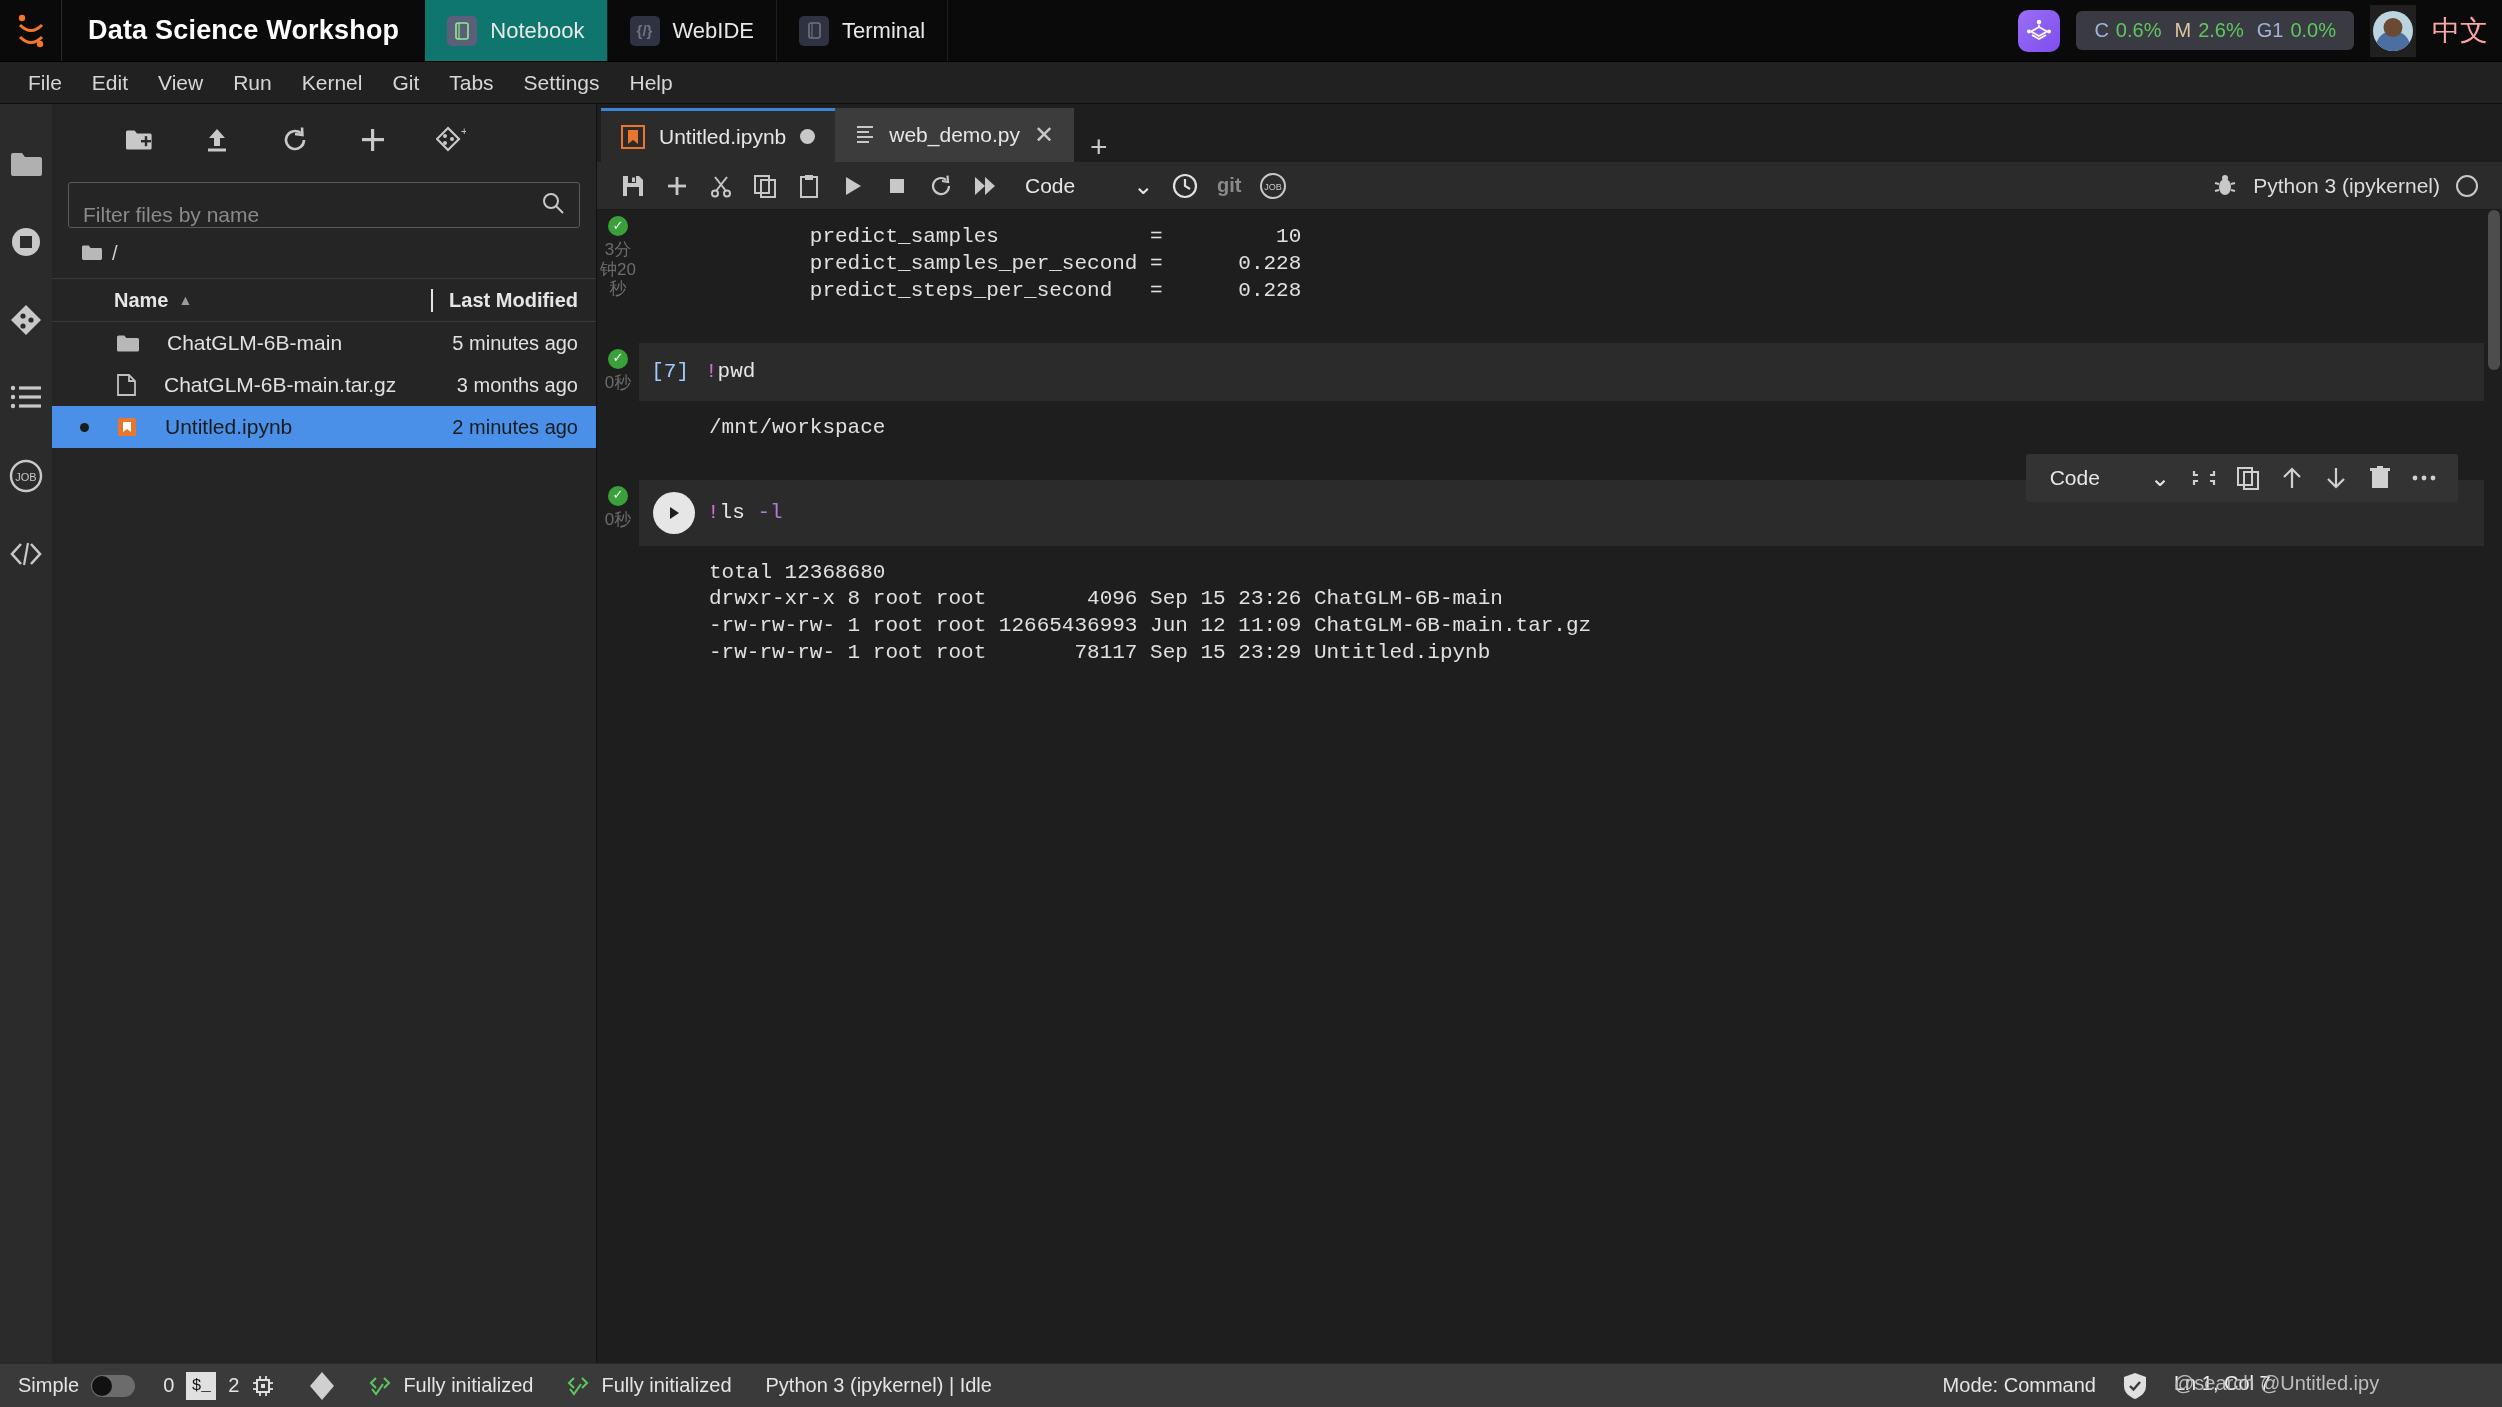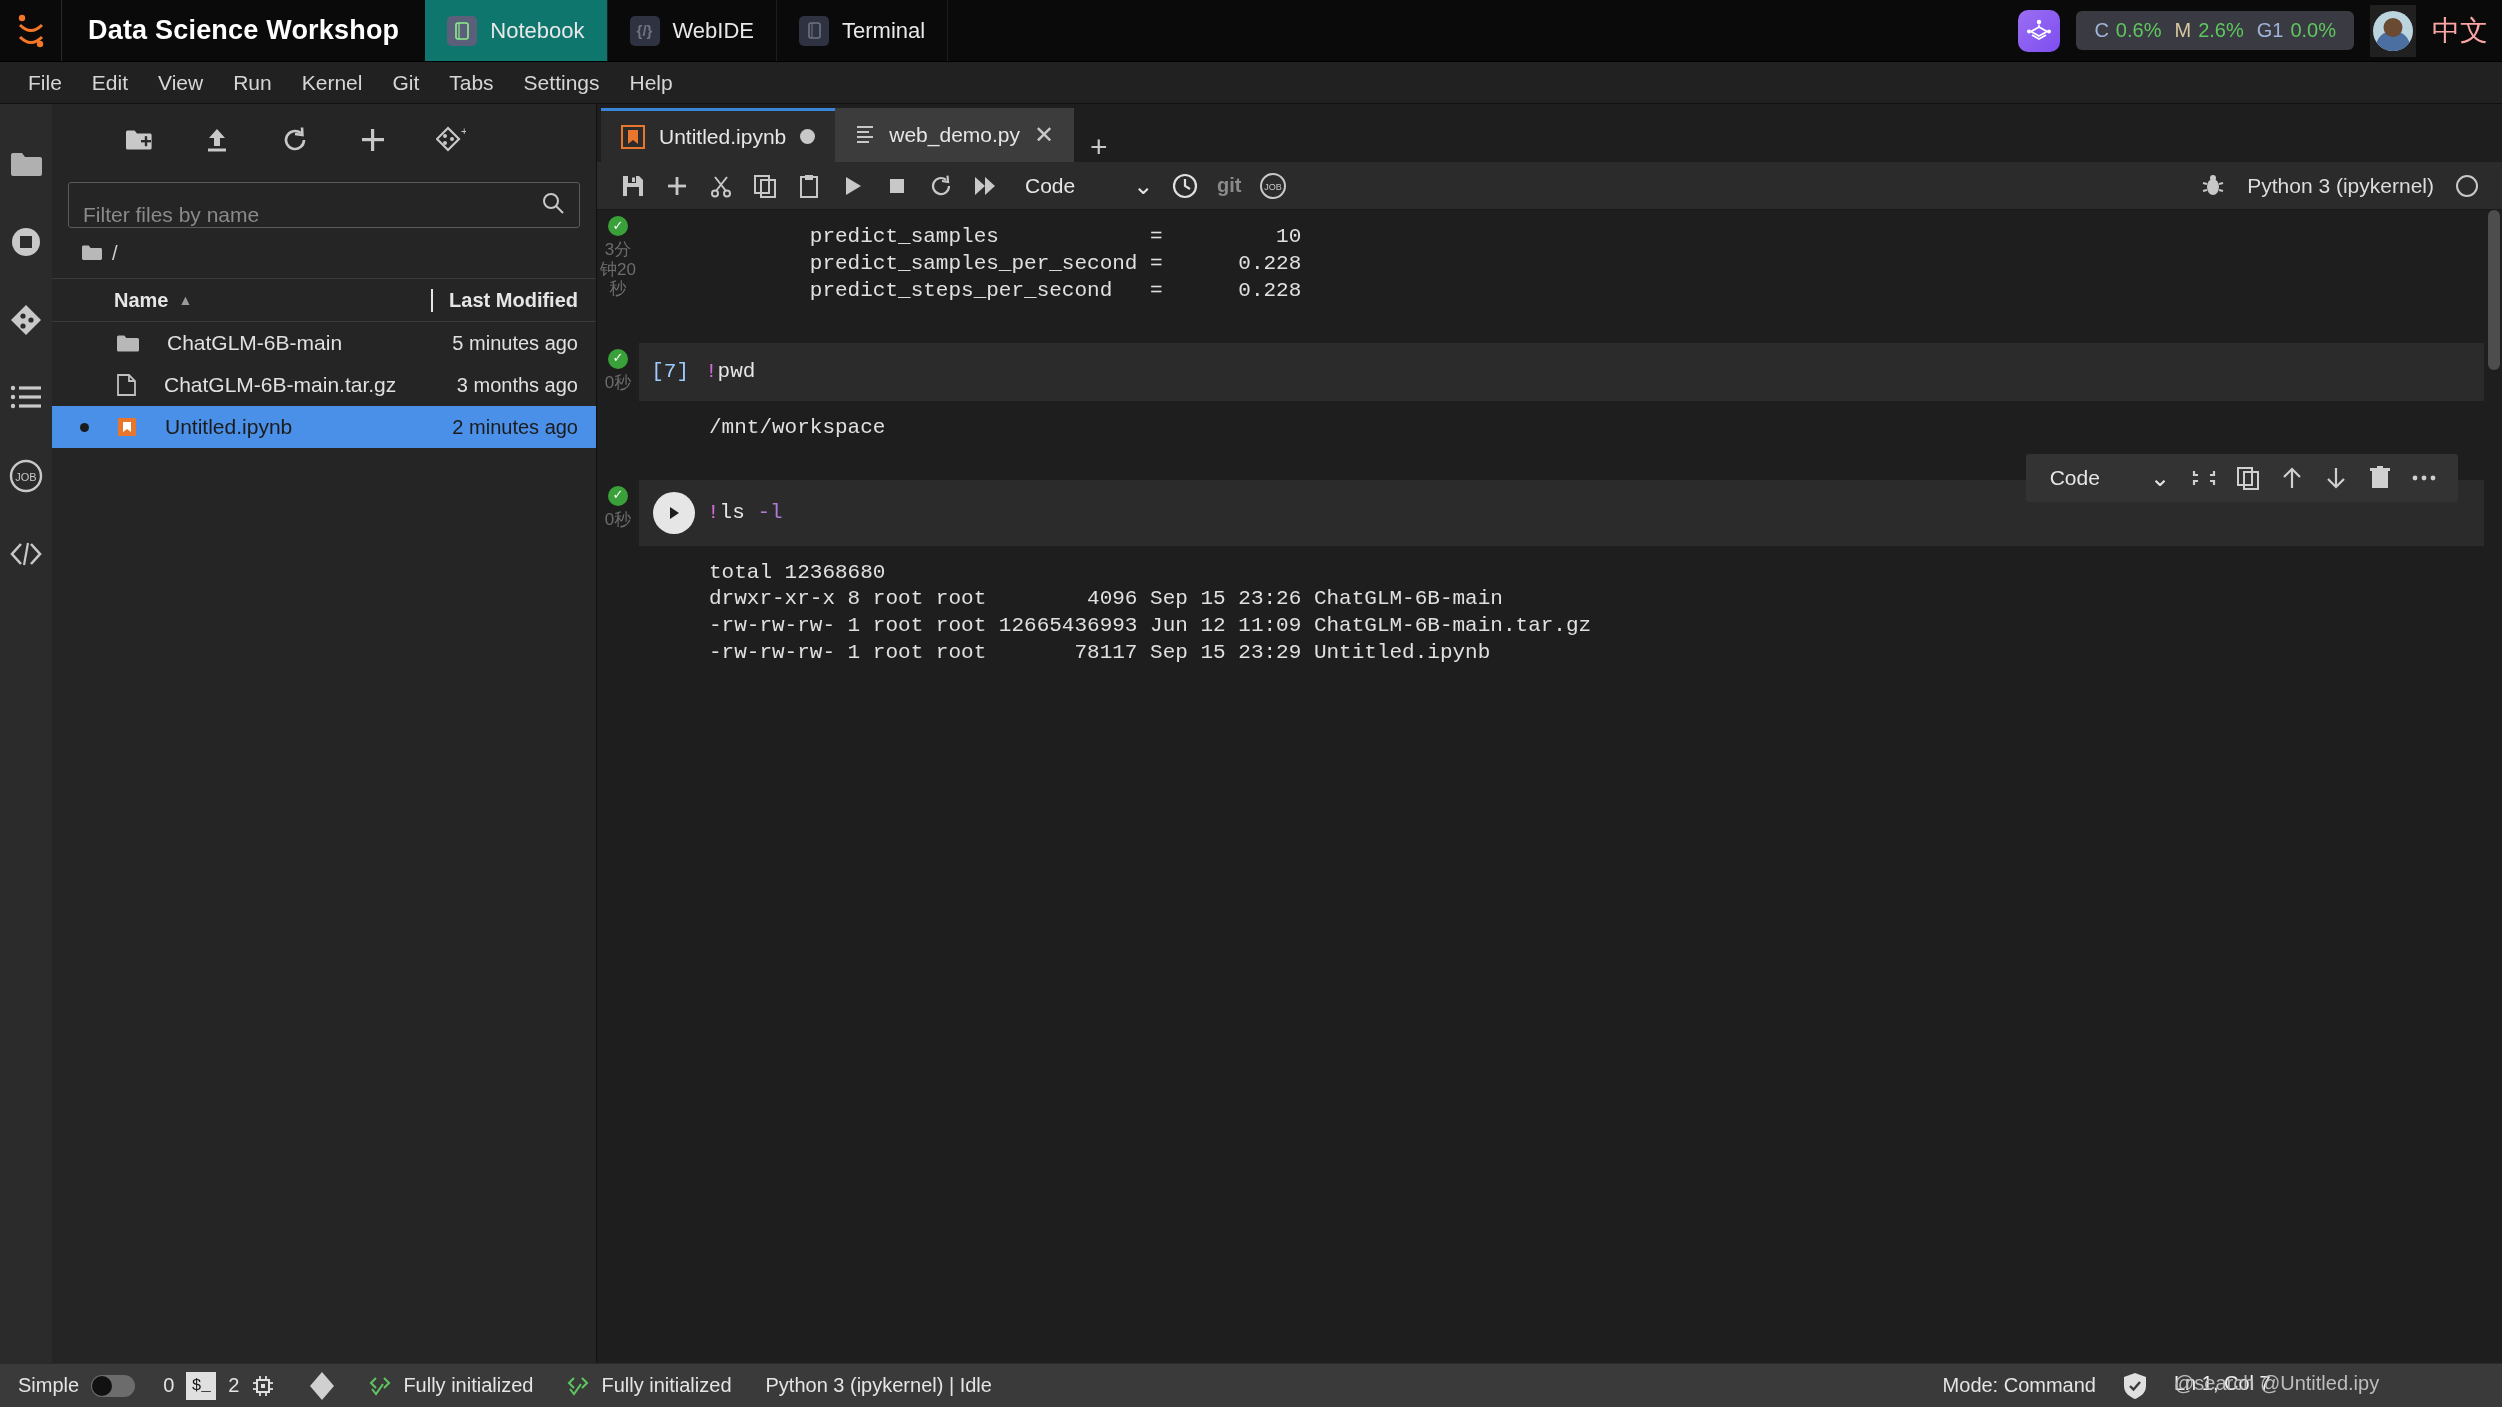--- a/index.html
+++ b/index.html
@@ -142,21 +142,21 @@
   .nbtoolbar {
     height:48px; background:#2b2b2b; display:flex; align-items:center; gap:0;
     padding-left:14px; border-bottom:1px solid #1a1a1a;
   }
   .tb-btn { width:44px; height:40px; display:flex; align-items:center; justify-content:center; }
   .tb-sep { width:10px; }
   .tb-select {
     margin-left:18px; display:flex; align-items:center; gap:58px;
     font-size:21px; color:#e6e6e6;
   }
-  .tb-right { margin-left:auto; display:flex; align-items:center; gap:22px; padding-right:24px; }
+  .tb-right { margin-left:auto; display:flex; align-items:center; gap:16px; padding-right:24px; }
   .kernel-name { font-size:21px; color:#dcdcdc; white-space:nowrap; }
   .kernel-circle { width:22px; height:22px; border:2px solid #c8c8c8; border-radius:50%; }
 
   
   .nbbody { flex:1; position:relative; overflow:hidden; background:#1e1e1e; display:flex; }
   .nbcells { flex:1; min-width:0; }
   .nbscroll { width:18px; background:#1e1e1e; position:relative; }
   .nbscroll .thumb { position:absolute; top:0; right:2px; width:12px; height:160px; background:#4d4d4d; border-radius:6px; }
 
   .cell { position:relative; display:flex; }

